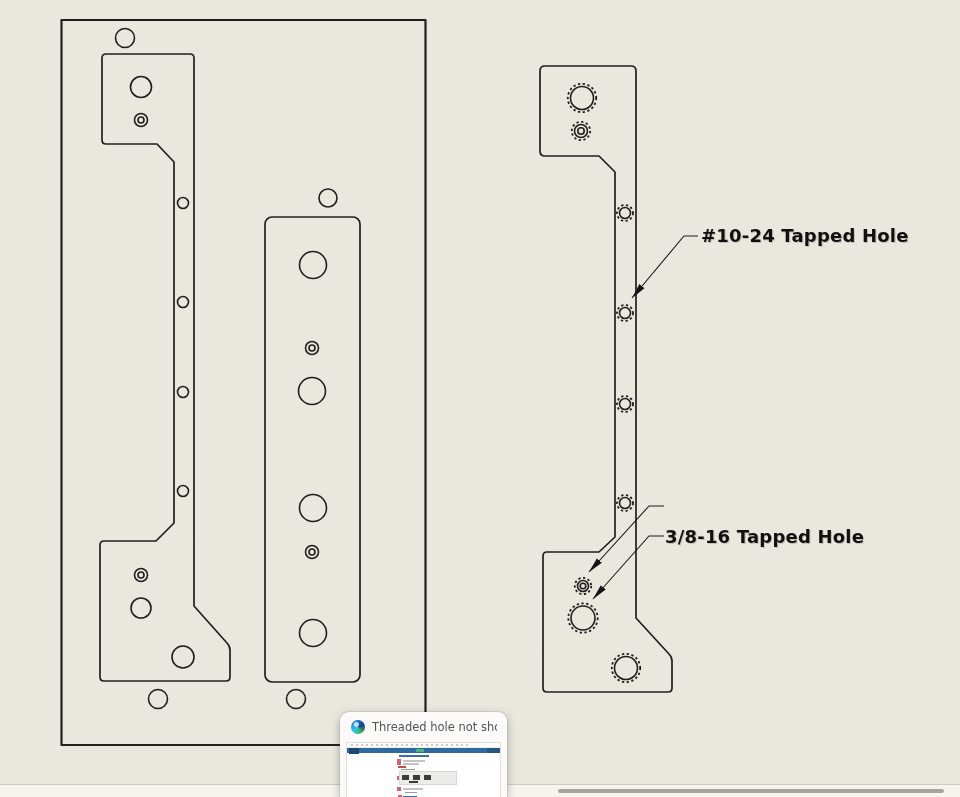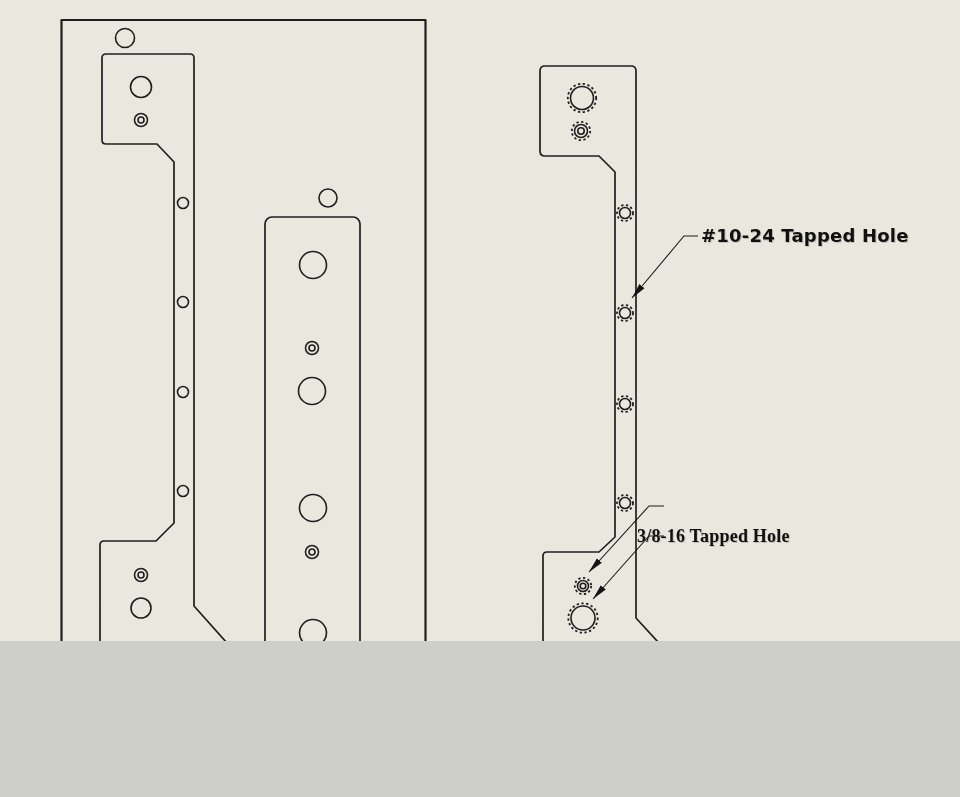--- a/index.html
+++ b/index.html
@@ -1,17 +1,17 @@
 <!DOCTYPE html>
 <html><head>
 <meta charset="utf-8">
 <style>
   html,body{margin:0;padding:0;background:#cfcfc9;}
   .stage{
-    position:relative;width:960px;height:641px;overflow:hidden;
+    position:relative;width:960px;height:797px;overflow:hidden;
     background:#e8e8df;
     font-family:"DejaVu Sans","Liberation Sans",sans-serif;
   }
   svg{position:absolute;left:0;top:0;}
   
   .note{
     position:absolute;transform:translateY(-50%);
     font-size:18px;font-weight:bold;color:#101010;letter-spacing:.2px;
     text-shadow:1px 1px 0 rgba(120,120,110,.35);
     white-space:nowrap;
@@ -147,21 +147,21 @@
     </g>
 
     <g stroke="#1c1c1c" stroke-width="1.1" fill="none">
       <path d="M698,236 L684,236 L632,298" marker-end="url(#arrow)"></path>
       <path d="M664,506 L649,506 L589,572" marker-end="url(#arrow)"></path>
       <path d="M664,536 L649,536 L593,599" marker-end="url(#arrow)"></path>
     </g>
   </svg>
 
   <div class="note" style="left:701px;top:235px;">#10-24 Tapped Hole</div>
-  <div class="note" style="left:637px;top:536px;font-family:Liberation Serif, serif;">3/8-16 Tapped Hole</div>
+  <div class="note" style="left:665px;top:536px;">3/8-16 Tapped Hole</div>
 
   <div class="scroll-strip">
     <div class="scroll-thumb"></div>
   </div>
 
   <div class="popup">
     <div class="popup-header">
       <span class="edge-icon"></span>
       <span class="popup-title">Threaded hole not showin...</span>
     </div>

